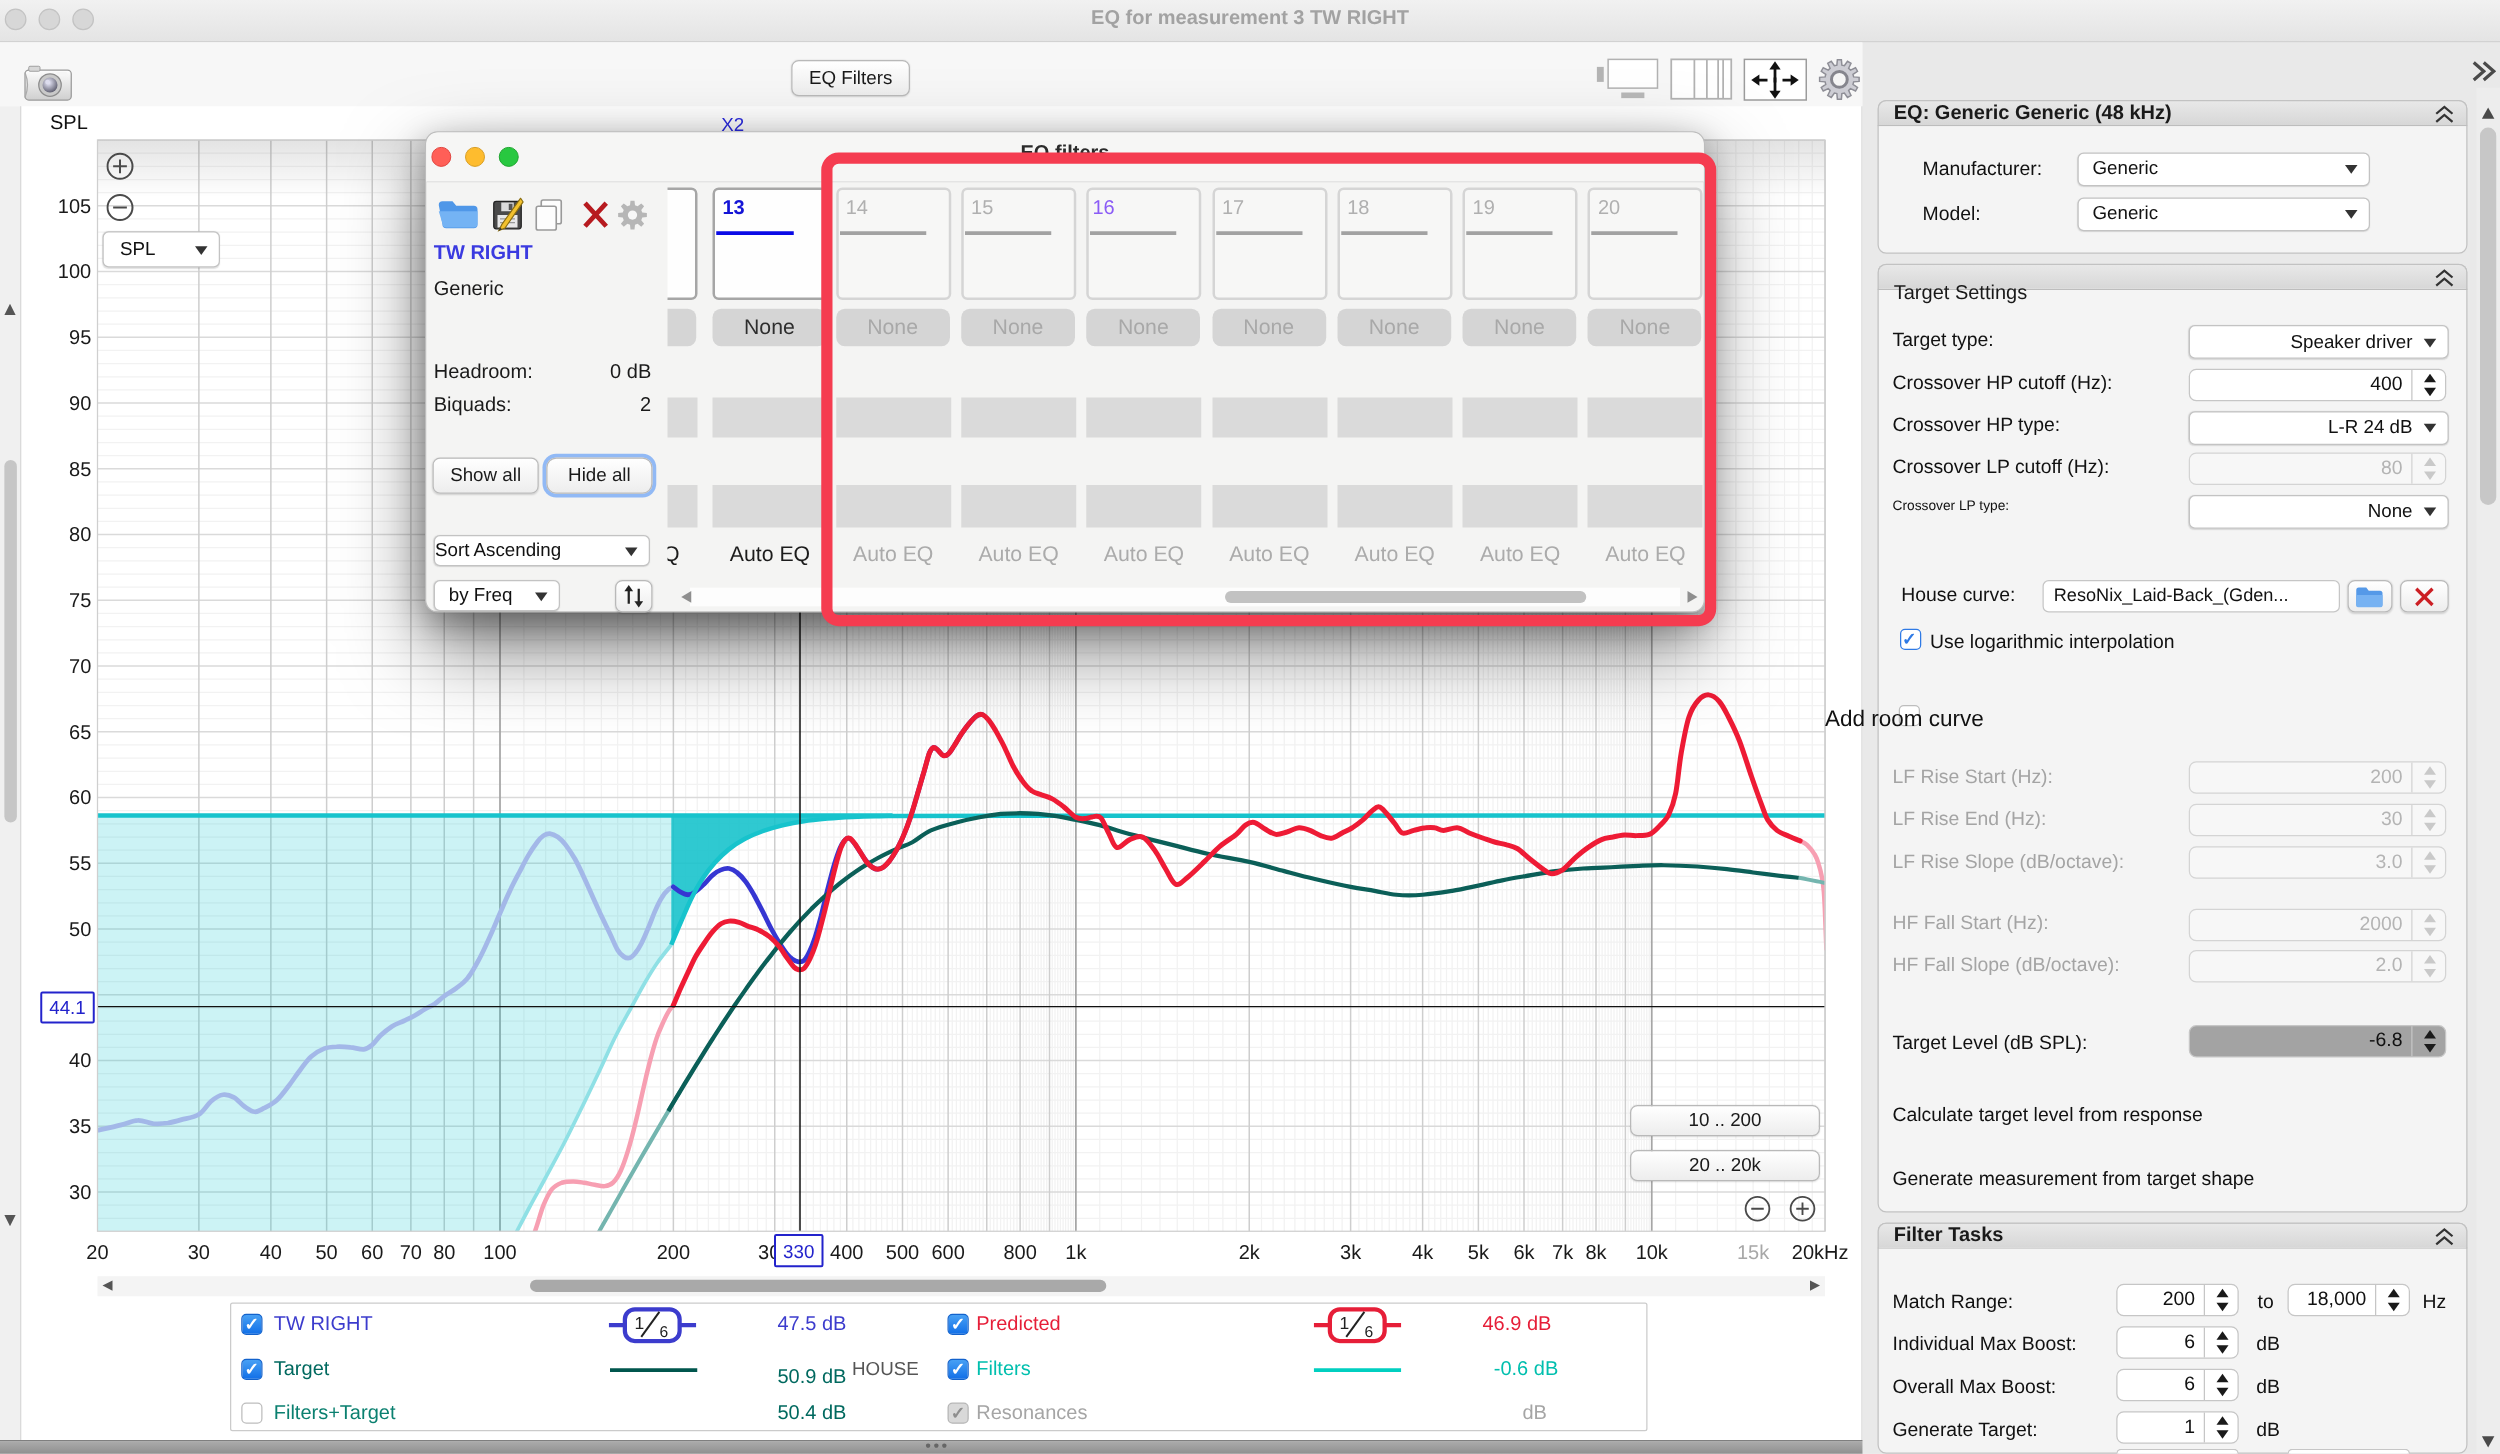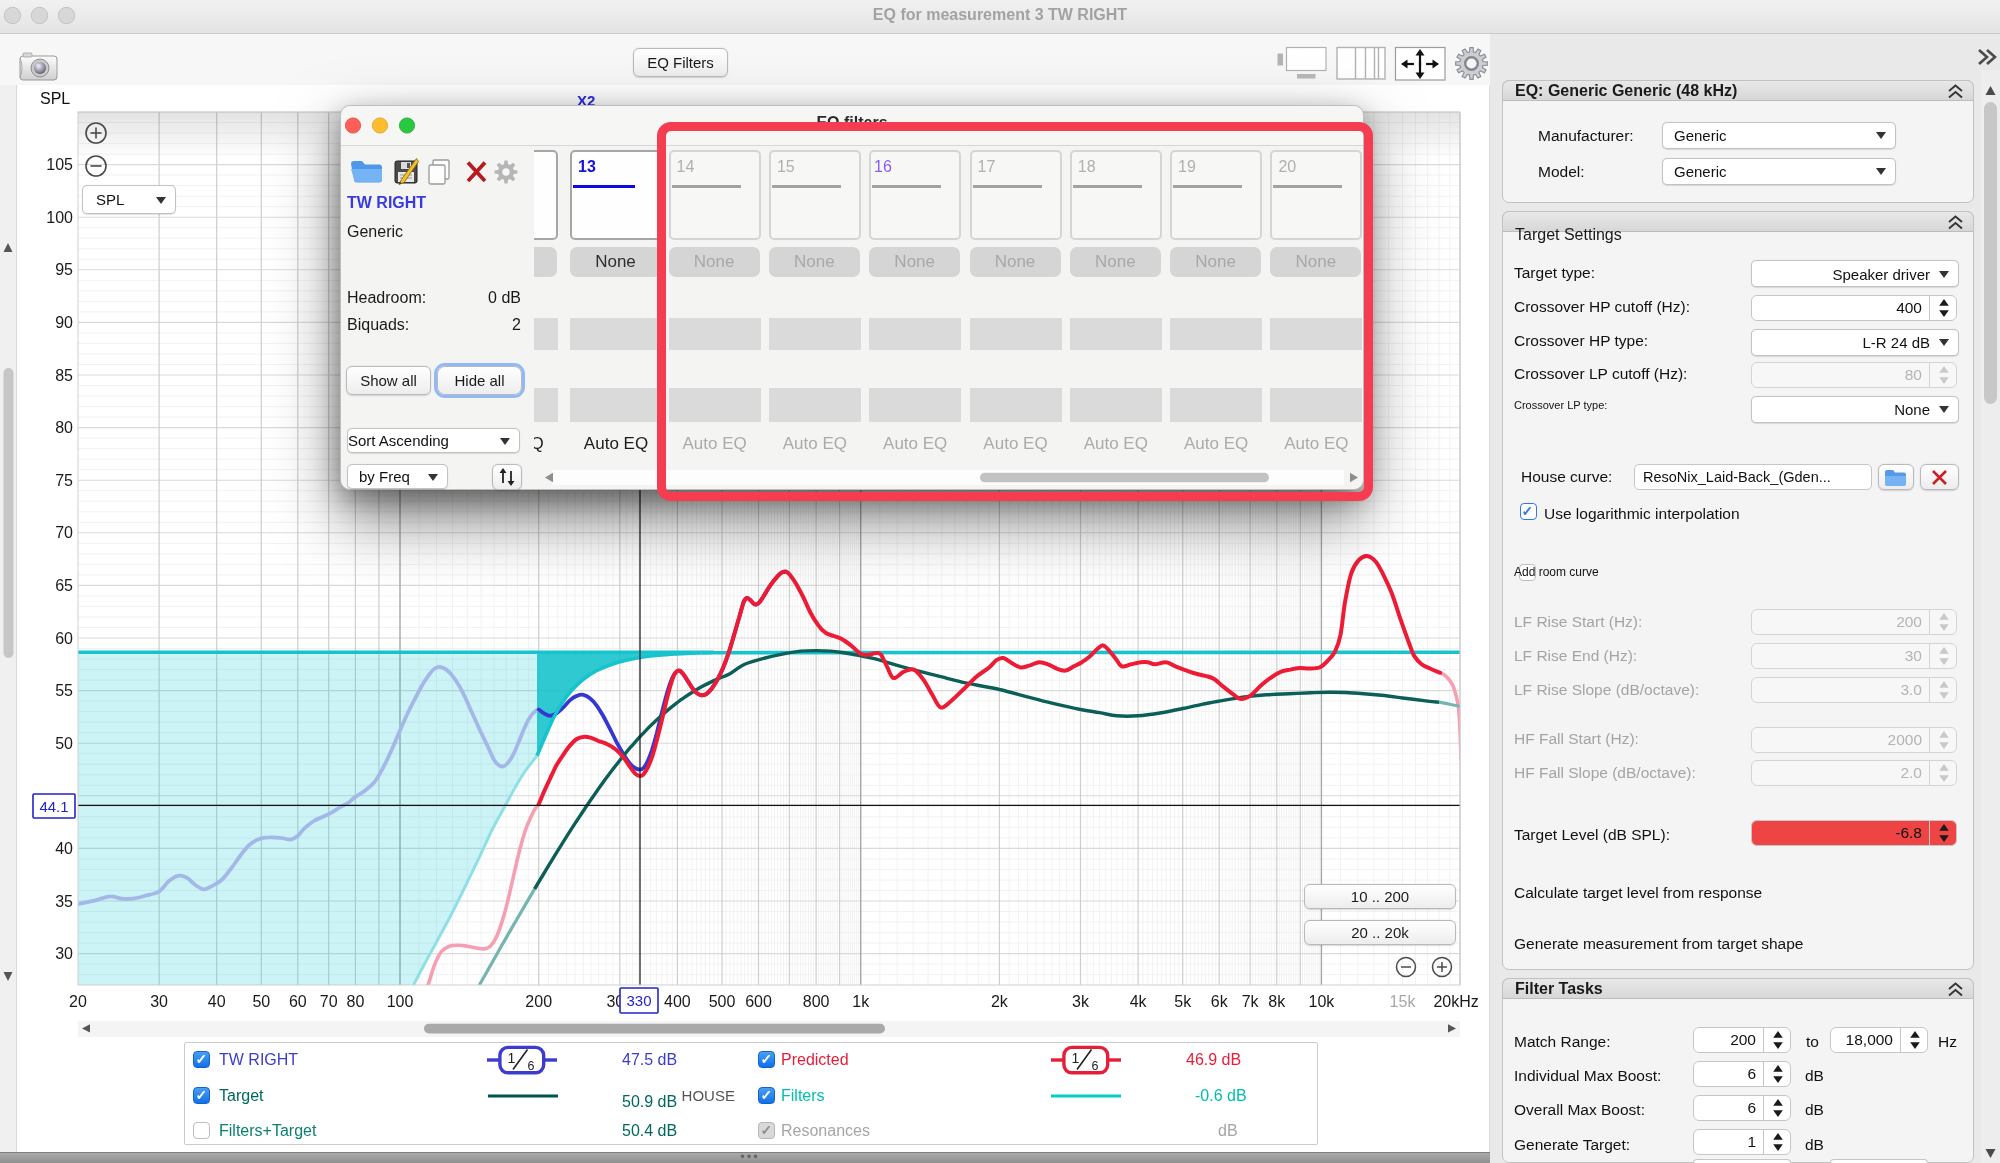--- a/index.html
+++ b/index.html
@@ -77,21 +77,21 @@
 </g>
 </svg>
 <svg class="abs" style="left:1452px;top:44px" width="44" height="40">
     <path d="M35.3 17.9 L35.3 21.1 L30.9 21.5 L30.4 23.5 L34.0 26.0 L32.4 28.8 L28.4 26.9 L26.9 28.4 L28.8 32.4 L26.0 34.0 L23.5 30.4 L21.5 30.9 L21.1 35.3 L17.9 35.3 L17.5 30.9 L15.5 30.4 L13.0 34.0 L10.2 32.4 L12.1 28.4 L10.6 26.9 L6.6 28.8 L5.0 26.0 L8.6 23.5 L8.1 21.5 L3.7 21.1 L3.7 17.9 L8.1 17.5 L8.6 15.5 L5.0 13.0 L6.6 10.2 L10.6 12.1 L12.1 10.6 L10.2 6.6 L13.0 5.0 L15.5 8.6 L17.5 8.1 L17.9 3.7 L21.1 3.7 L21.5 8.1 L23.5 8.6 L26.0 5.0 L28.8 6.6 L26.9 10.6 L28.4 12.1 L32.4 10.2 L34.0 13.0 L30.4 15.5 L30.9 17.5 Z" fill="#cdcdd4" stroke="#8e8e96" stroke-width="1.2"></path>
     <circle cx="19.5" cy="19.5" r="6.3" fill="#f5f5f5" stroke="#85858d" stroke-width="2.4"></circle>
   </svg>
 <svg class="abs" style="left:1976px;top:46px" width="24" height="22">
     <path d="M3 4 L11 11 L3 18 M11 4 L19 11 L11 18" stroke="#4a4a4a" stroke-width="2.6" fill="none"></path>
   </svg>
 <div class="abs" style="left:40px;top:90px;font-size:16px;color:#111">SPL</div>
-<div class="abs" style="left:577px;top:92px;font-size:15px;font-weight:bold;color:#2a2ae0">X2</div>
+<div class="abs" style="left:577px;top:92px;font-size:15px;font-weight:normal;color:#2a2ae0">X2</div>
 <svg style="position:absolute;left:17px;top:85px" width="1473" height="955" viewBox="0 0 1473 955" font-family="Liberation Sans, sans-serif">
 <defs>
       <clipPath id="pc">
         <rect x="61" y="27" width="1382" height="873"></rect>
       </clipPath>
     </defs>
 <defs>
       <linearGradient id="tg" x1="0" y1="0" x2="0" y2="1">
         <stop offset="0" stop-color="#000" stop-opacity="0.11"></stop>
         <stop offset="1" stop-color="#000" stop-opacity="0"></stop>
@@ -320,21 +320,21 @@
   </svg>
 <div class="btn" style="left:1920px;top:464px;width:39px;height:26px"></div>
 <svg class="abs" style="left:1931px;top:469px" width="17" height="17">
     <path d="M2 2 L15 15 M15 2 L2 15" stroke="#cc1f24" stroke-width="2.6"></path>
   </svg>
 <div class="chk" style="left:1520px;top:503px;background:#fff;border:1.8px solid #2f7ae5">
     <span class="chkmark" style="color:#2f7ae5;left:0.5px">✓</span>
   </div>
 <div class="abs" style="left:1544px;top:505px;font-size:15.5px;color:#111">Use logarithmic interpolation</div>
 <div class="chk" style="left:1519px;top:564px;background:#fff;border:1.5px solid #bdbdbd"></div>
-<div class="abs" style="left:1514px;top:565px;font-size:12px;color:#111">Add room curve</div>
+<div class="abs" style="left:1460px;top:565px;font-size:18px;color:#111">Add room curve</div>
 <div class="abs" style="left:1514px;top:613px;font-size:15.5px;color:#a4a4a4">LF Rise Start (Hz):</div>
 <div class="spinf" style="left:1751px;top:608.5px;width:206px;height:26px;background:#f7f7f7;border-color:#d4d4d4;color:#b4b4b4">
     <span style="position:absolute;right:34px;top:50%;transform:translateY(-50%)">200</span>
     <span style="position:absolute;right:26px;top:0;bottom:0;border-left:1px solid #d4d4d4"></span>
   </div>
 <svg class="abs" style="left:1931px;top:608.5px" width="26" height="26">
     <path d="M13 4.0 L17.8 10.8 L8.2 10.8 Z" fill="#c9c9c9"></path>
     <path d="M13 22.0 L17.8 15.2 L8.2 15.2 Z" fill="#c9c9c9"></path>
   </svg>
 <div class="abs" style="left:1514px;top:647px;font-size:15.5px;color:#a4a4a4">LF Rise End (Hz):</div>
@@ -367,21 +367,21 @@
 <div class="abs" style="left:1514px;top:764px;font-size:15.5px;color:#a4a4a4">HF Fall Slope (dB/octave):</div>
 <div class="spinf" style="left:1751px;top:759.5px;width:206px;height:26px;background:#f7f7f7;border-color:#d4d4d4;color:#b4b4b4">
     <span style="position:absolute;right:34px;top:50%;transform:translateY(-50%)">2.0</span>
     <span style="position:absolute;right:26px;top:0;bottom:0;border-left:1px solid #d4d4d4"></span>
   </div>
 <svg class="abs" style="left:1931px;top:759.5px" width="26" height="26">
     <path d="M13 4.0 L17.8 10.8 L8.2 10.8 Z" fill="#c9c9c9"></path>
     <path d="M13 22.0 L17.8 15.2 L8.2 15.2 Z" fill="#c9c9c9"></path>
   </svg>
 <div class="abs" style="left:1514px;top:826px;font-size:15.5px;color:#111">Target Level (dB SPL):</div>
-<div class="spinf" style="left:1751px;top:820px;width:206px;height:26px;background:#ef4444;border-color:#c6c6c6;color:#111">
+<div class="spinf" style="left:1751px;top:820px;width:206px;height:26px;background:#a3a3a3;border-color:#c6c6c6;color:#111">
     <span style="position:absolute;right:34px;top:50%;transform:translateY(-50%)">-6.8</span>
     <span style="position:absolute;right:26px;top:0;bottom:0;border-left:1px solid #c6c6c6"></span>
   </div>
 <svg class="abs" style="left:1931px;top:820px" width="26" height="26">
     <path d="M13 4.0 L17.8 10.8 L8.2 10.8 Z" fill="#1a1a1a"></path>
     <path d="M13 22.0 L17.8 15.2 L8.2 15.2 Z" fill="#1a1a1a"></path>
   </svg>
 <div class="abs" style="left:1514px;top:884px;font-size:15.5px;color:#111">Calculate target level from response</div>
 <div class="abs" style="left:1514px;top:935px;font-size:15.5px;color:#111">Generate measurement from target shape</div>
 <div class="abs" style="left:1514px;top:1033px;font-size:15.5px;color:#111">Match Range:</div>

